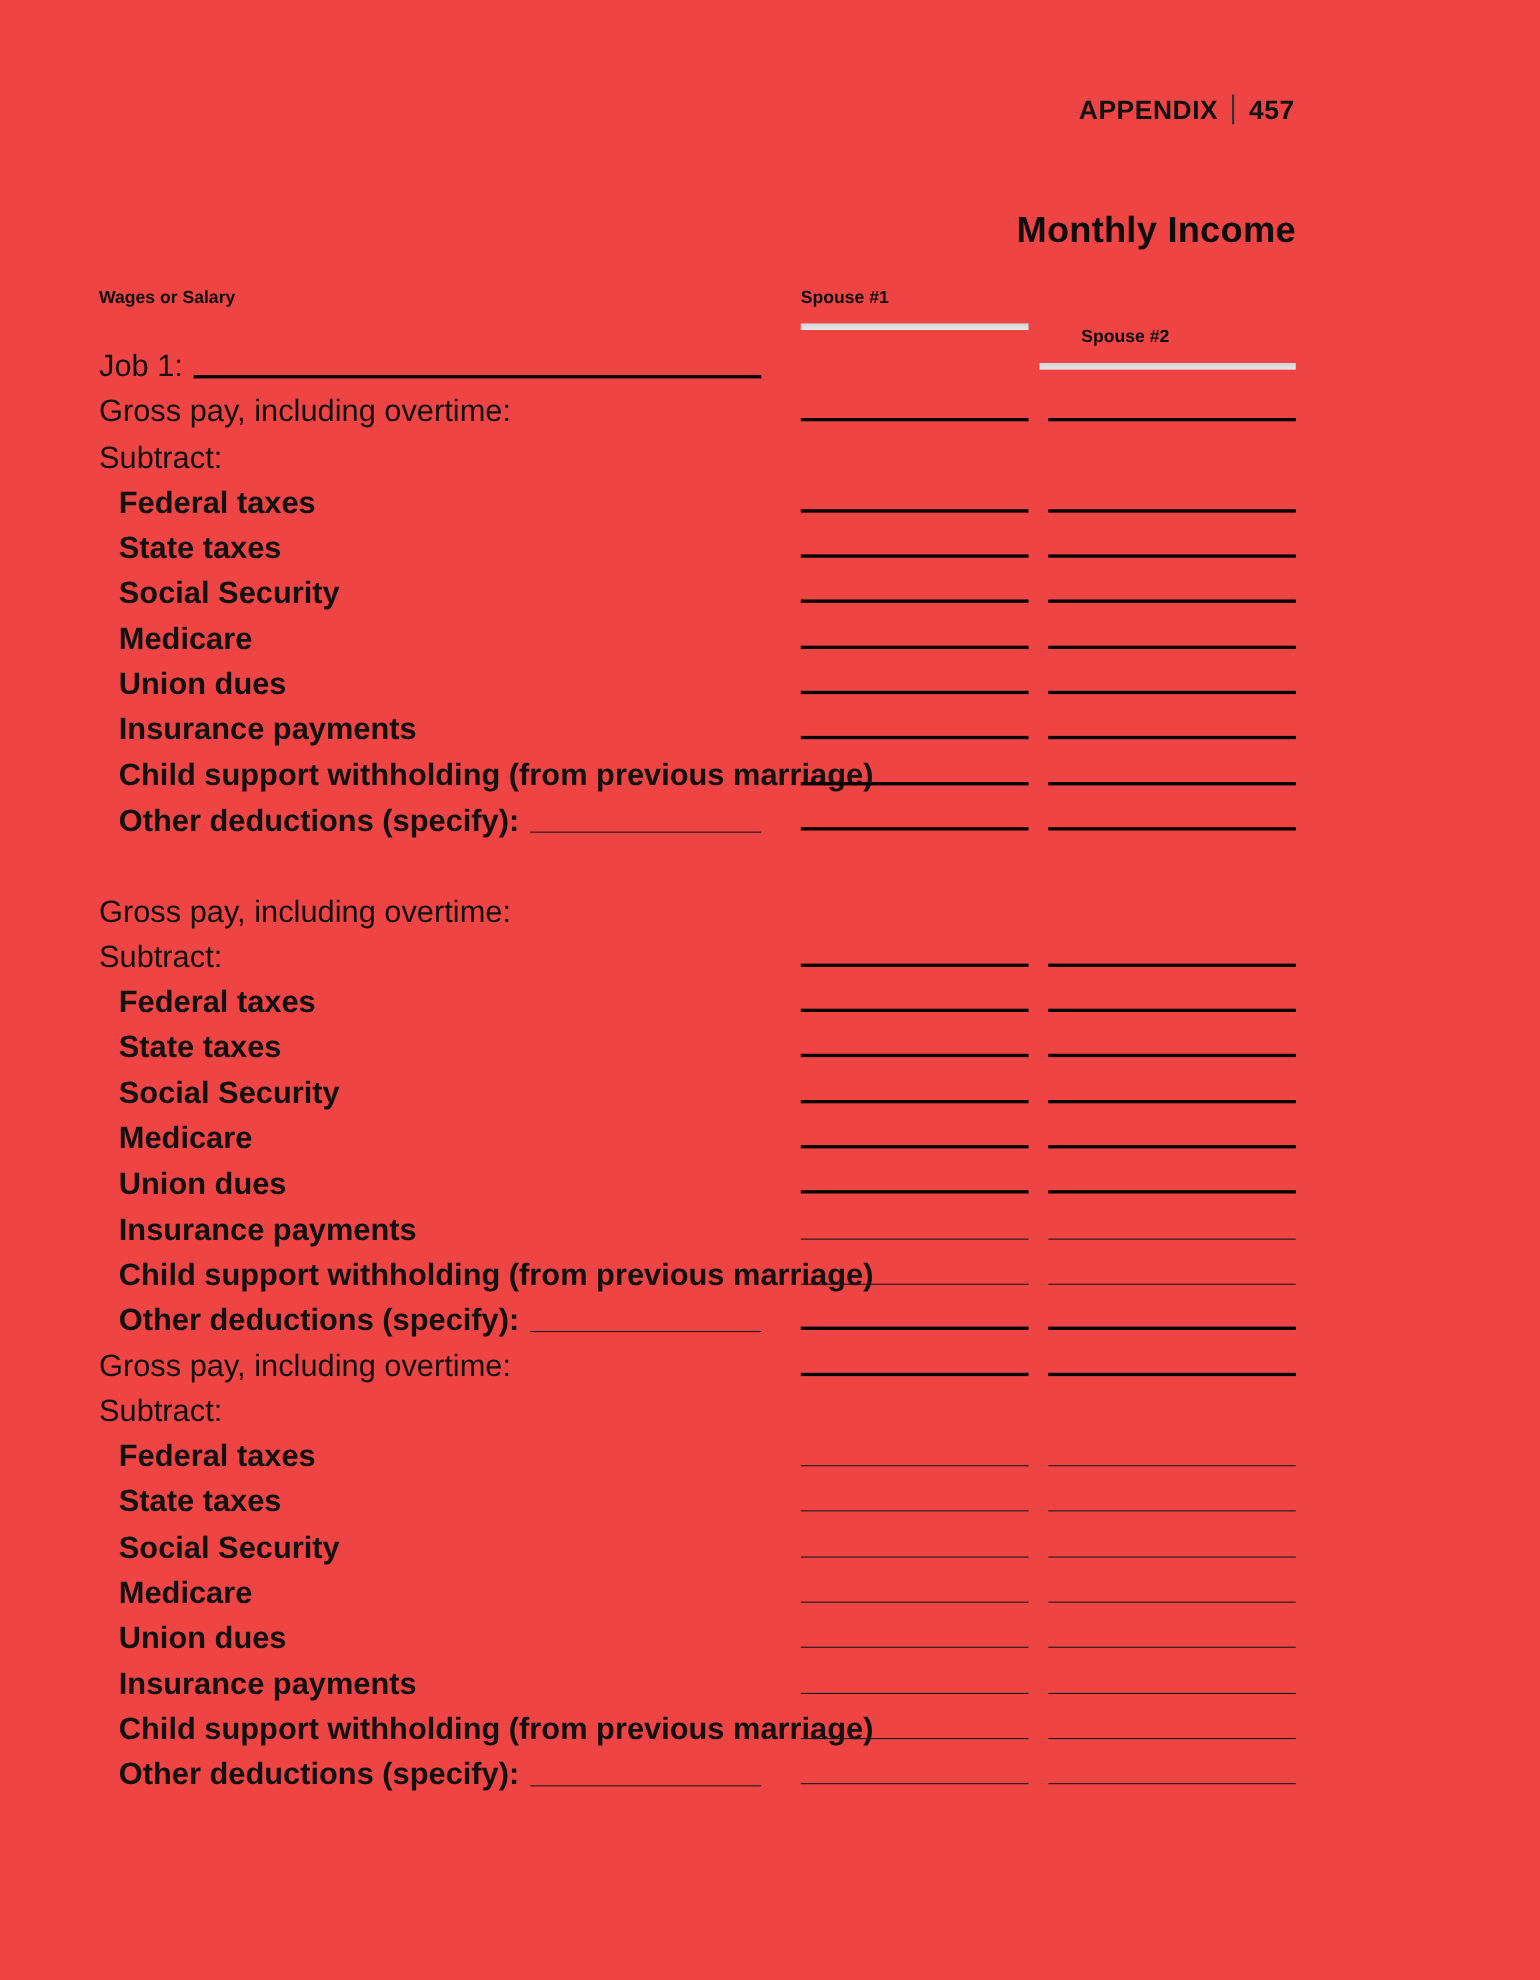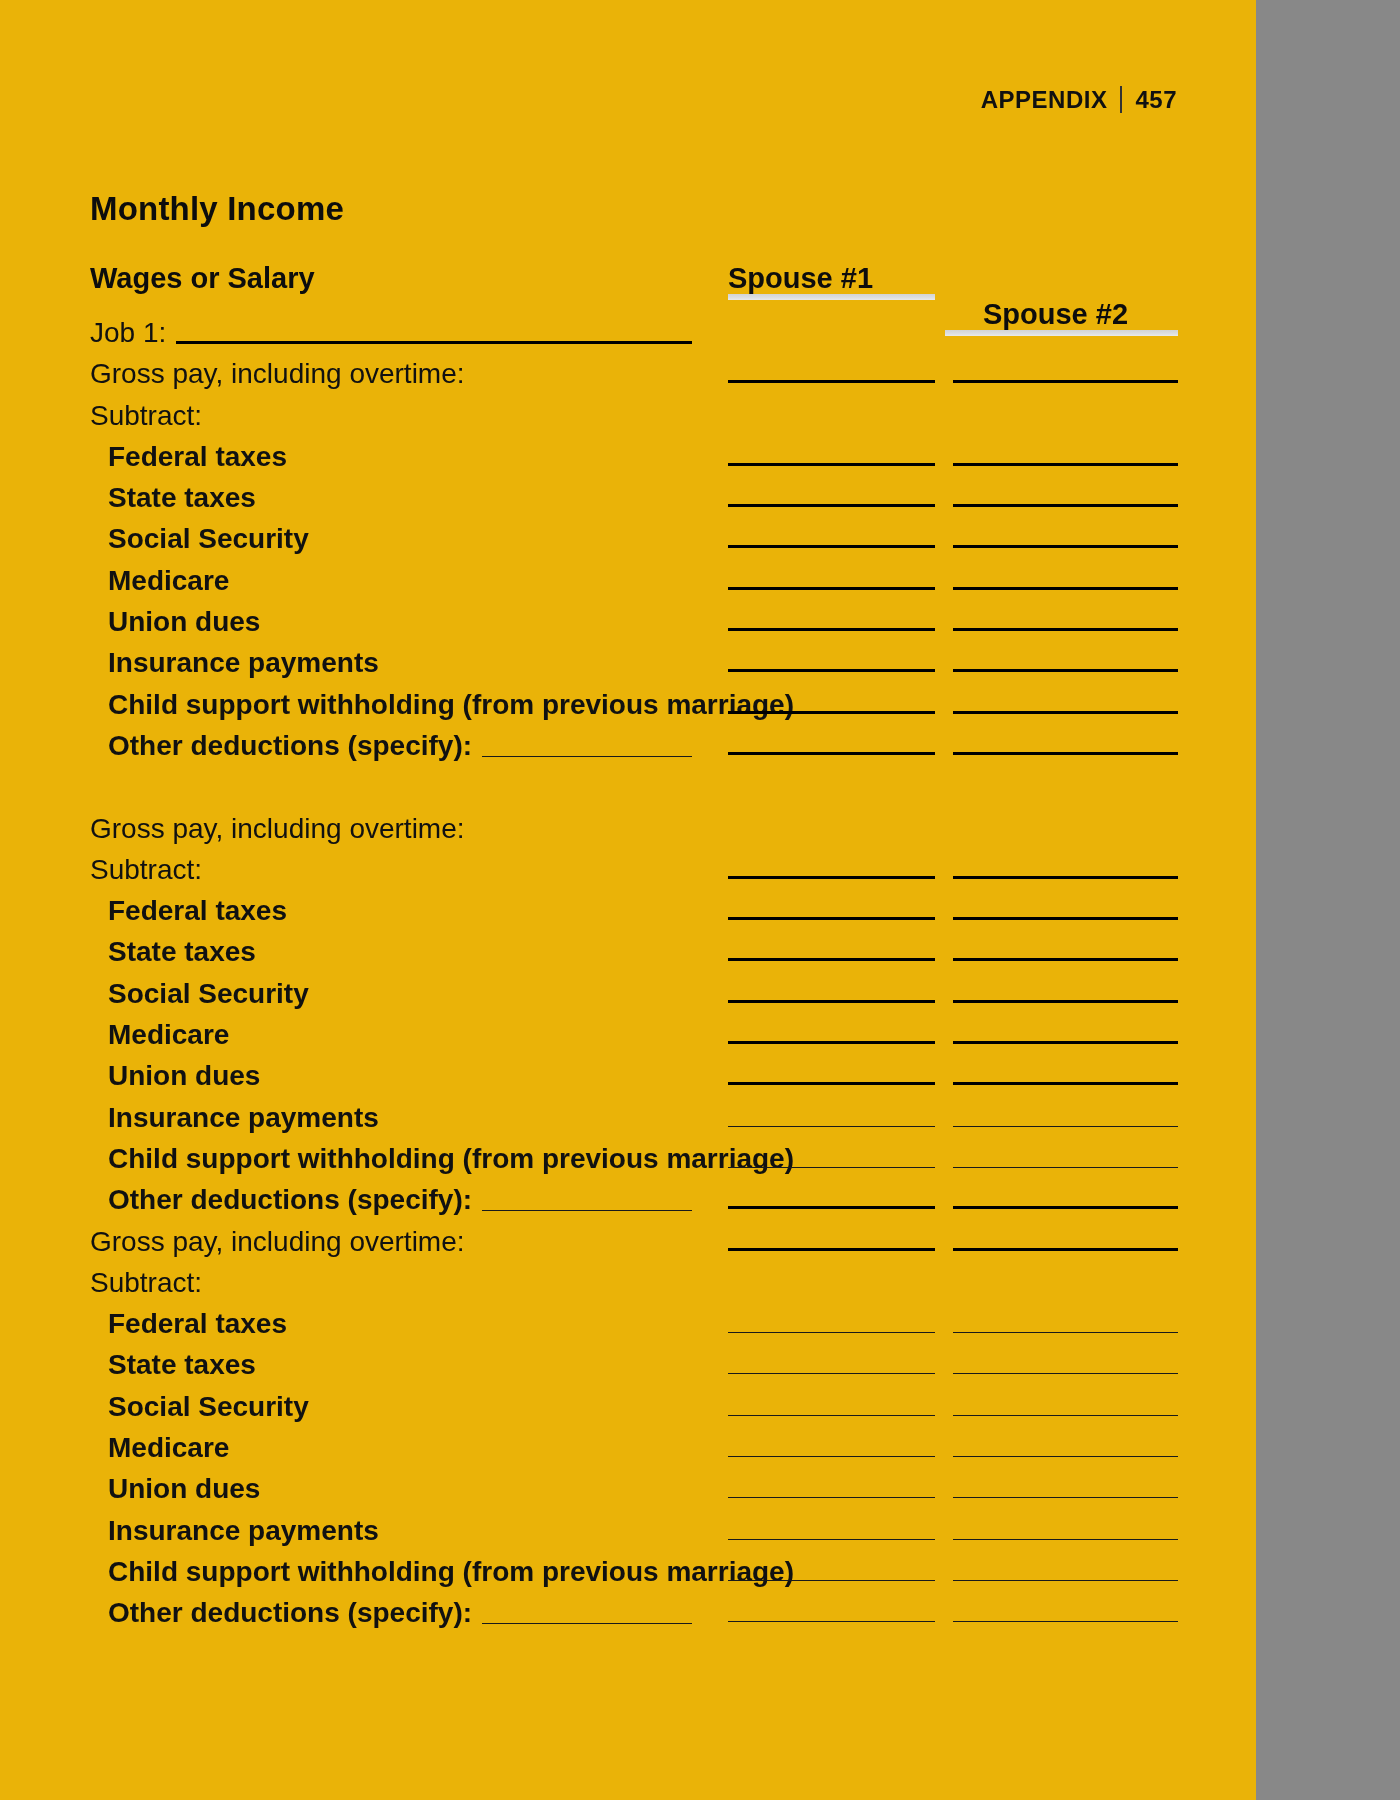--- a/index.html
+++ b/index.html
@@ -1,42 +1,42 @@
 <!DOCTYPE html>
 <html><head>
 <meta charset="utf-8">
 <style>
   html,body{margin:0;padding:0;background:#888;}
   .page{
     position:relative;
-    width:1256px;height:1800px;
-    background:#eab308;
+    width:1400px;height:1800px;
+    background:#ef4444;
     font-family:"Liberation Sans", sans-serif;
     color:#111111;
     overflow:hidden;
   }
   
   .running-head{
     position:absolute;top:86px;left:0;width:1177px;
     text-align:right;font-weight:bold;font-size:24px;letter-spacing:.5px;
     color:#111;white-space:nowrap;
   }
   .rh-divider{
     display:inline-block;width:2px;height:27px;background:#333;
     margin:0 13px;vertical-align:-5px;
   }
   
   .title{
     position:absolute;top:190px;left:90px;width:1088px;margin:0;
-    text-align:left;font-size:33px;font-weight:bold;letter-spacing:.2px;color:#0d0d0d;
+    text-align:right;font-size:33px;font-weight:bold;letter-spacing:.2px;color:#0d0d0d;
   }
   
   .cols-header{
     position:absolute;top:262px;left:90px;width:1088px;
-    display:flex;font-weight:bold;font-size:29px;color:#0d0d0d;
+    display:flex;font-weight:bold;font-size:16px;color:#0d0d0d;
   }
   .ch-label{width:638px;}
   .ch-s1{width:207px;position:relative;height:38px;}
   .ch-gap{width:10px;}
   .ch-s2{width:233px;position:relative;height:38px;margin-top:36px;}
   .ch-s2 .ch-text{margin-left:38px;}
   .bar{
     position:absolute;left:0;right:0;bottom:0;height:6px;
     background:linear-gradient(180deg,#d2d4d5 0%,#dcdedf 55%,#e9eaeb 100%);
   }

